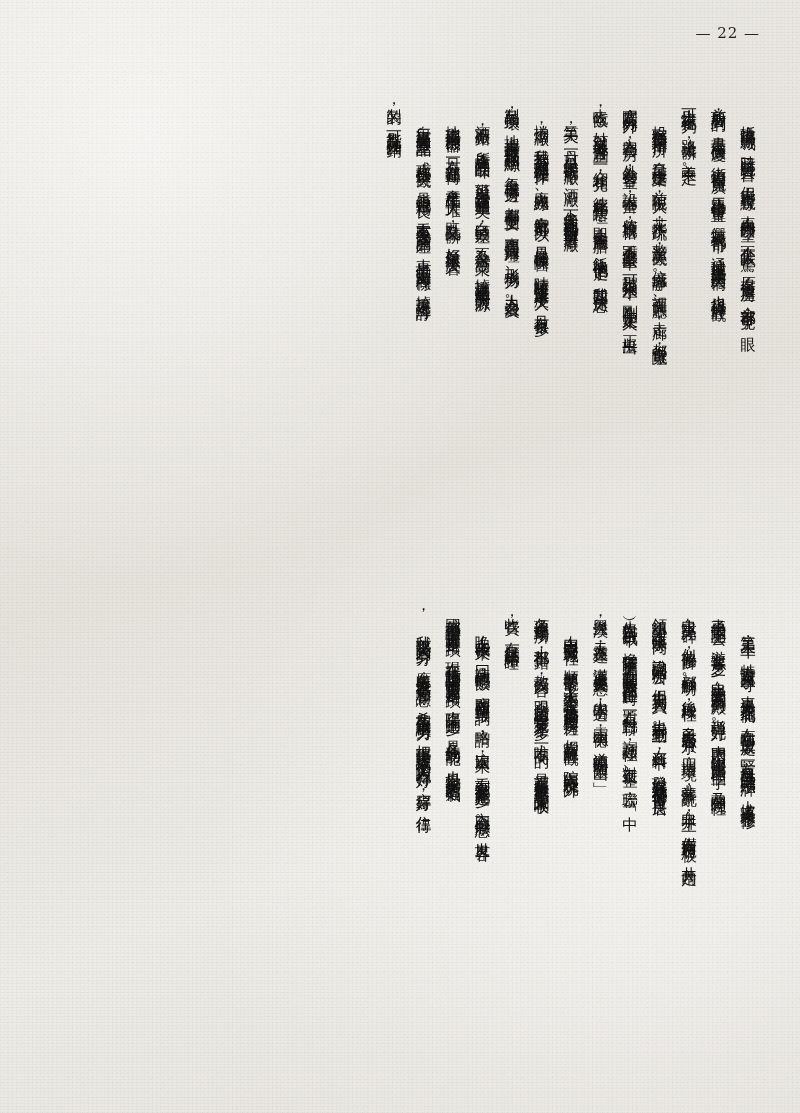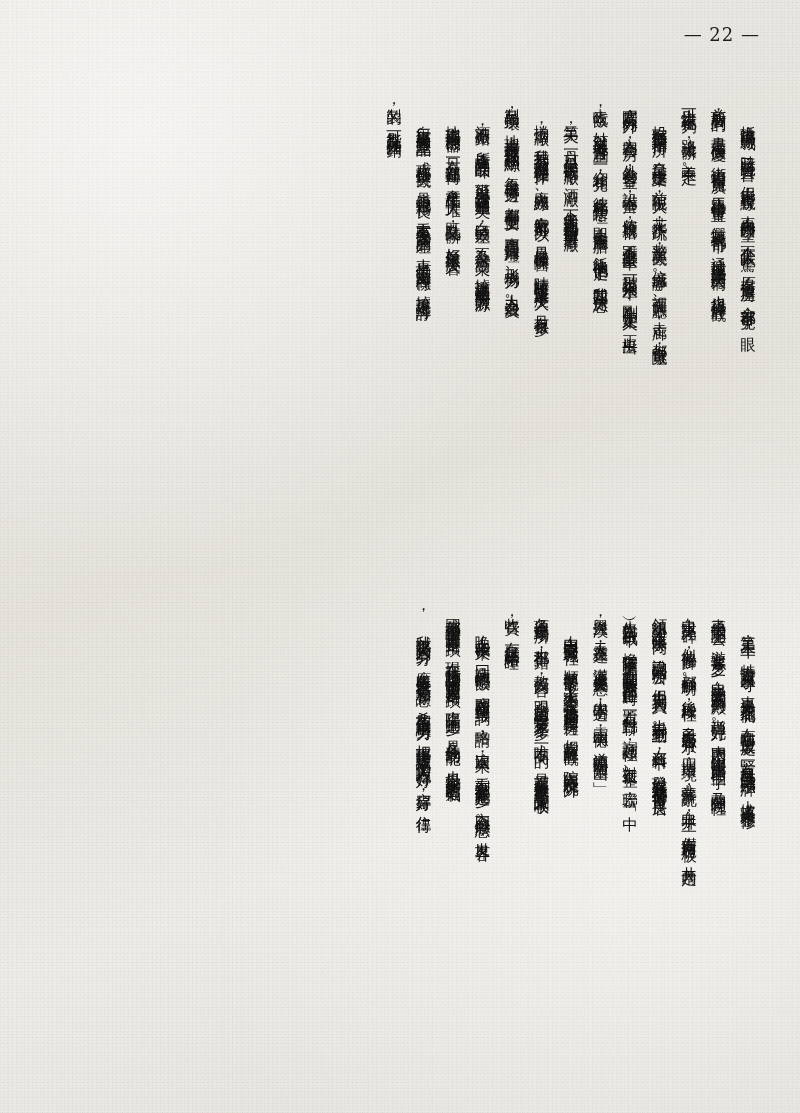--- a/index.html
+++ b/index.html
@@ -37,21 +37,21 @@
     background-size: 5px 5px, 9px 9px;
     background-position: 0 0, 3px 4px;
     mix-blend-mode: multiply;
   }
 
   
   .page-number {
     position: absolute;
     top: 24px;
     right: 40px;
-    font-size: 18px;
+    font-size: 15px;
     letter-spacing: 1px;
     color: #1d1d1d;
     font-family: "DejaVu Serif", "Liberation Serif", serif;
   }
 
   
   .block {
     position: absolute;
     display: flex;
     flex-direction: row-reverse;

